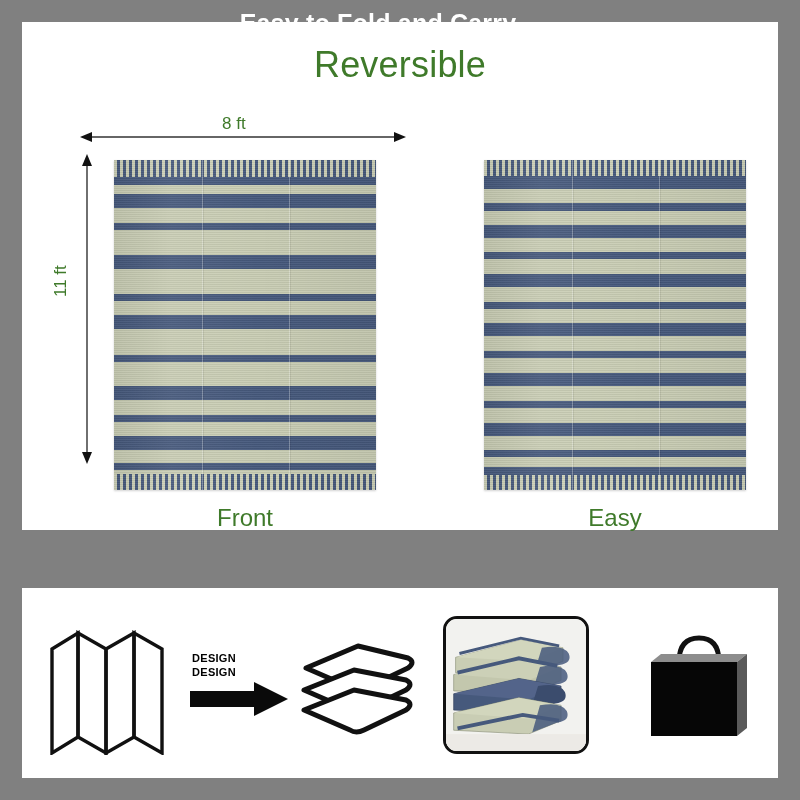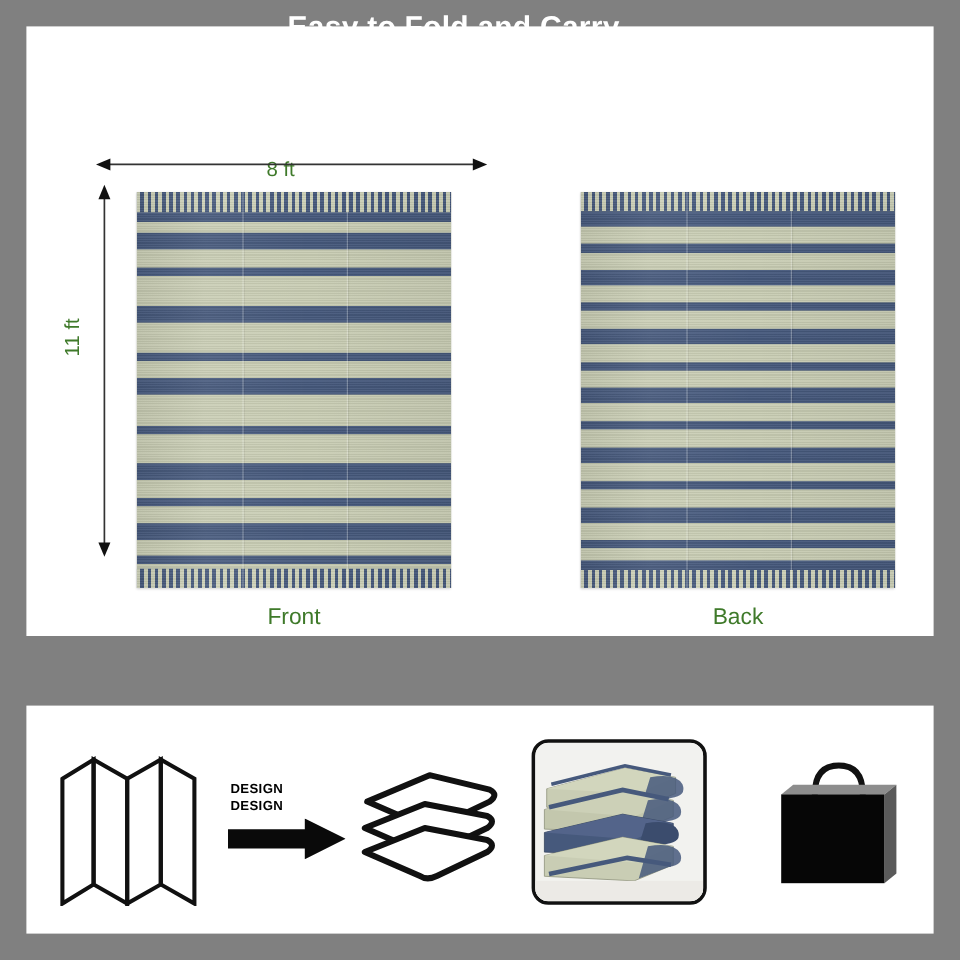--- a/index.html
+++ b/index.html
@@ -52,21 +52,21 @@
     letter-spacing: 0.2px;
   }
 
   
   .dim-label {
     position: absolute;
     color: #3f7a2a;
     font-size: 17px;
     white-space: nowrap;
   }
-  #label-width  { left: 200px; top: 92px; margin-top: 18px; }
+  #label-width  { left: 200px; top: 92px; }
   #label-height { left: 29px;  top: 275px;
                   transform: rotate(-90deg); transform-origin: left top; }
 
   .arrow-svg { position: absolute; overflow: visible; }
   #arrow-width  { left: 58px; top: 108px; }
   #arrow-height { left: 58px; top: 132px; }
 
   
   .mat-wrap { position: absolute; }
   #mat-front { left: 92px;  top: 138px; width: 262px; height: 330px; }
@@ -109,21 +109,21 @@
         rgba(0,0,0,0.05) 0%, rgba(255,255,255,0.05) 22%,
         rgba(255,255,255,0.0) 55%, rgba(0,0,0,0.045) 100%);
     pointer-events: none;
   }
 
   .mat-caption {
     position: absolute;
     width: 262px;
     text-align: center;
     color: #3f7a2a;
-    font-size: 19px;
+    font-size: 24px;
     top: 482px;
   }
   #caption-front { left: 92px; }
   #caption-back  { left: 462px; }
 
   
   .bottom-item { position: absolute; }
   #icon-accordion { left: 48px;  top: 627px; }
   #folding-text   { left: 192px; top: 651px; color: #000; font-size: 11px;
                     font-weight: bold; line-height: 14px; letter-spacing: 0.3px; }
@@ -138,20 +138,21 @@
 
   svg { display: block; }
 </style>
 </head>
 <body>
 
 <div id="page">
 
   <div class="panel" id="panel-top">
 
+    <div id="title">Reversible</div>
 
     <div class="dim-label" id="label-width">8 ft</div>
     <svg class="arrow-svg" id="arrow-width" width="330" height="14">
       <line x1="8" y1="7" x2="318" y2="7" stroke="#333" stroke-width="1.4"></line>
       <polygon points="0,7 12,2 12,12" fill="#111"></polygon>
       <polygon points="326,7 314,2 314,12" fill="#111"></polygon>
     </svg>
 
     <div class="dim-label" id="label-height">11 ft</div>
     <svg class="arrow-svg" id="arrow-height" width="14" height="312">
@@ -222,21 +223,21 @@
           <div class="stripe" style="background: rgb(70, 89, 124); top: 307px; height: 8px;"></div>
           <div class="fringe" style="top: 315px; height: 15px;"></div>
           <div class="crease" style="left: 88px;"></div>
           <div class="crease" style="left: 175px;"></div>
           <div class="weave"></div>
           <div class="mat-shade"></div>
         </div>
     </div>
 
     <div class="mat-caption" id="caption-front">Front</div>
-    <div class="mat-caption" id="caption-back">Back</div>
+    <div class="mat-caption" id="caption-back">Easy</div>
   </div>
 
   <div id="banner">
     <div id="banner-text">Easy to Fold and Carry</div>
   </div>
 
   <div class="panel" id="panel-bottom">
   </div>
 
   <svg class="bottom-item" id="icon-accordion" width="122" height="128" viewBox="0 0 122 128">

